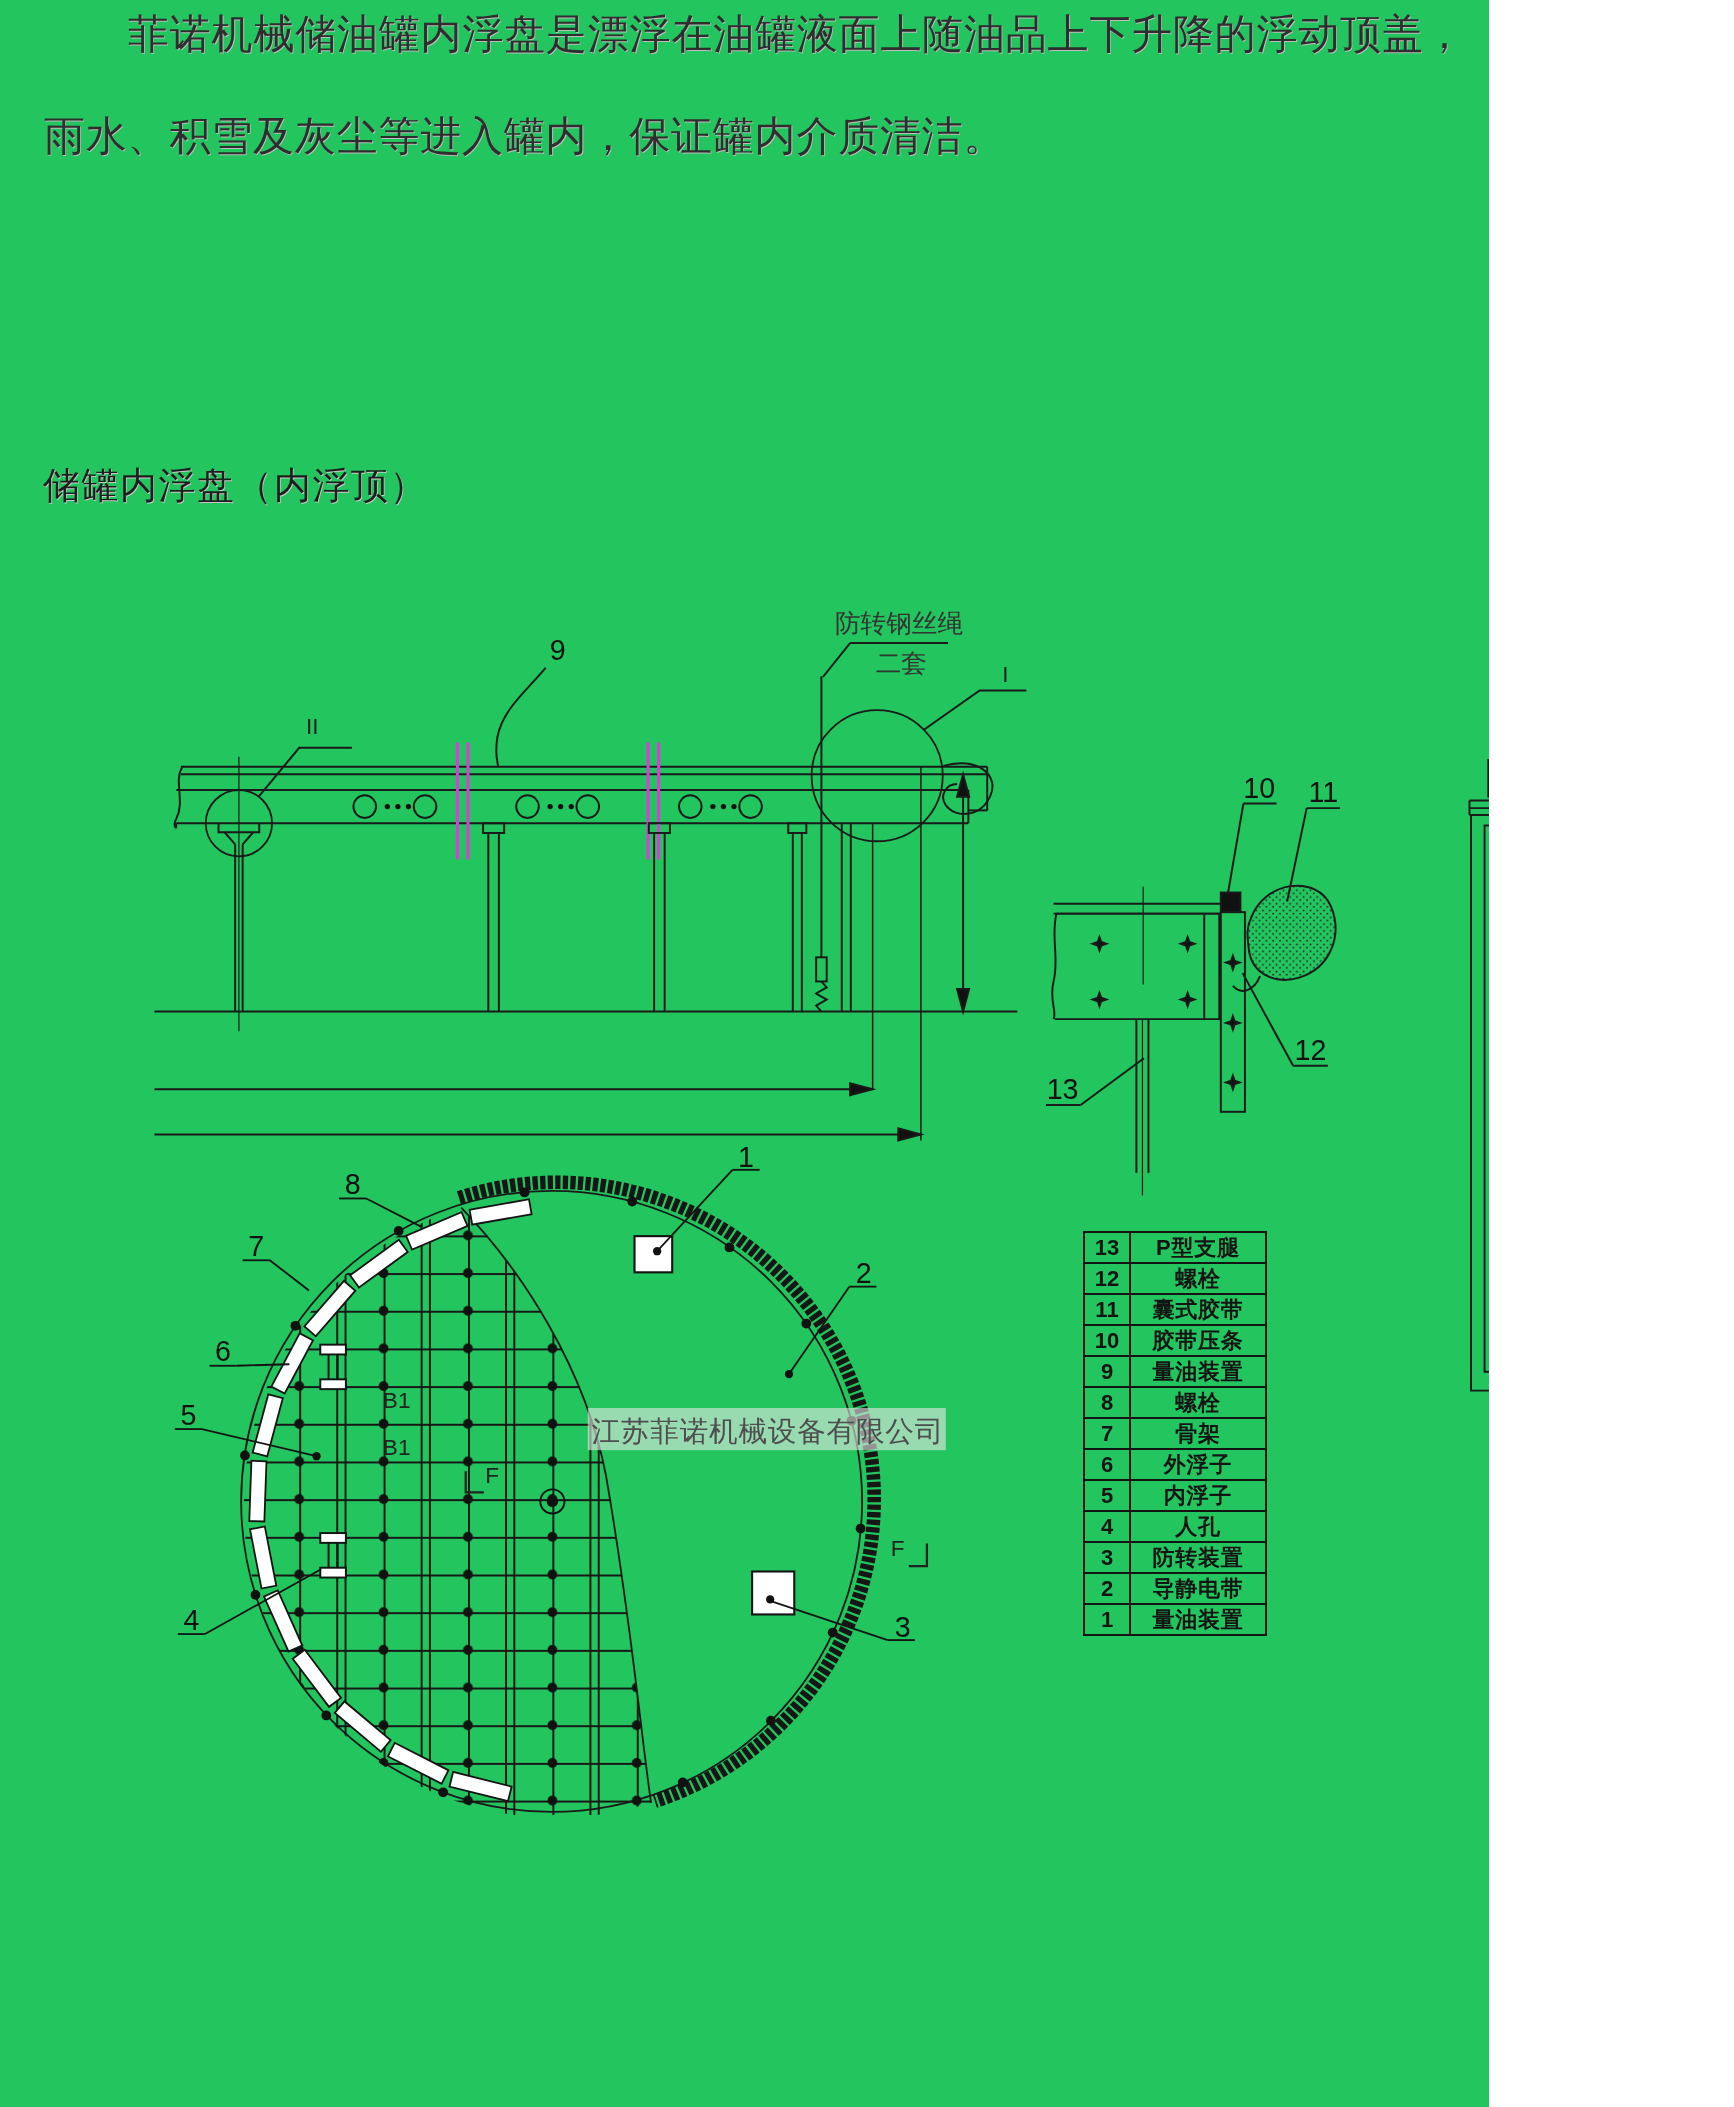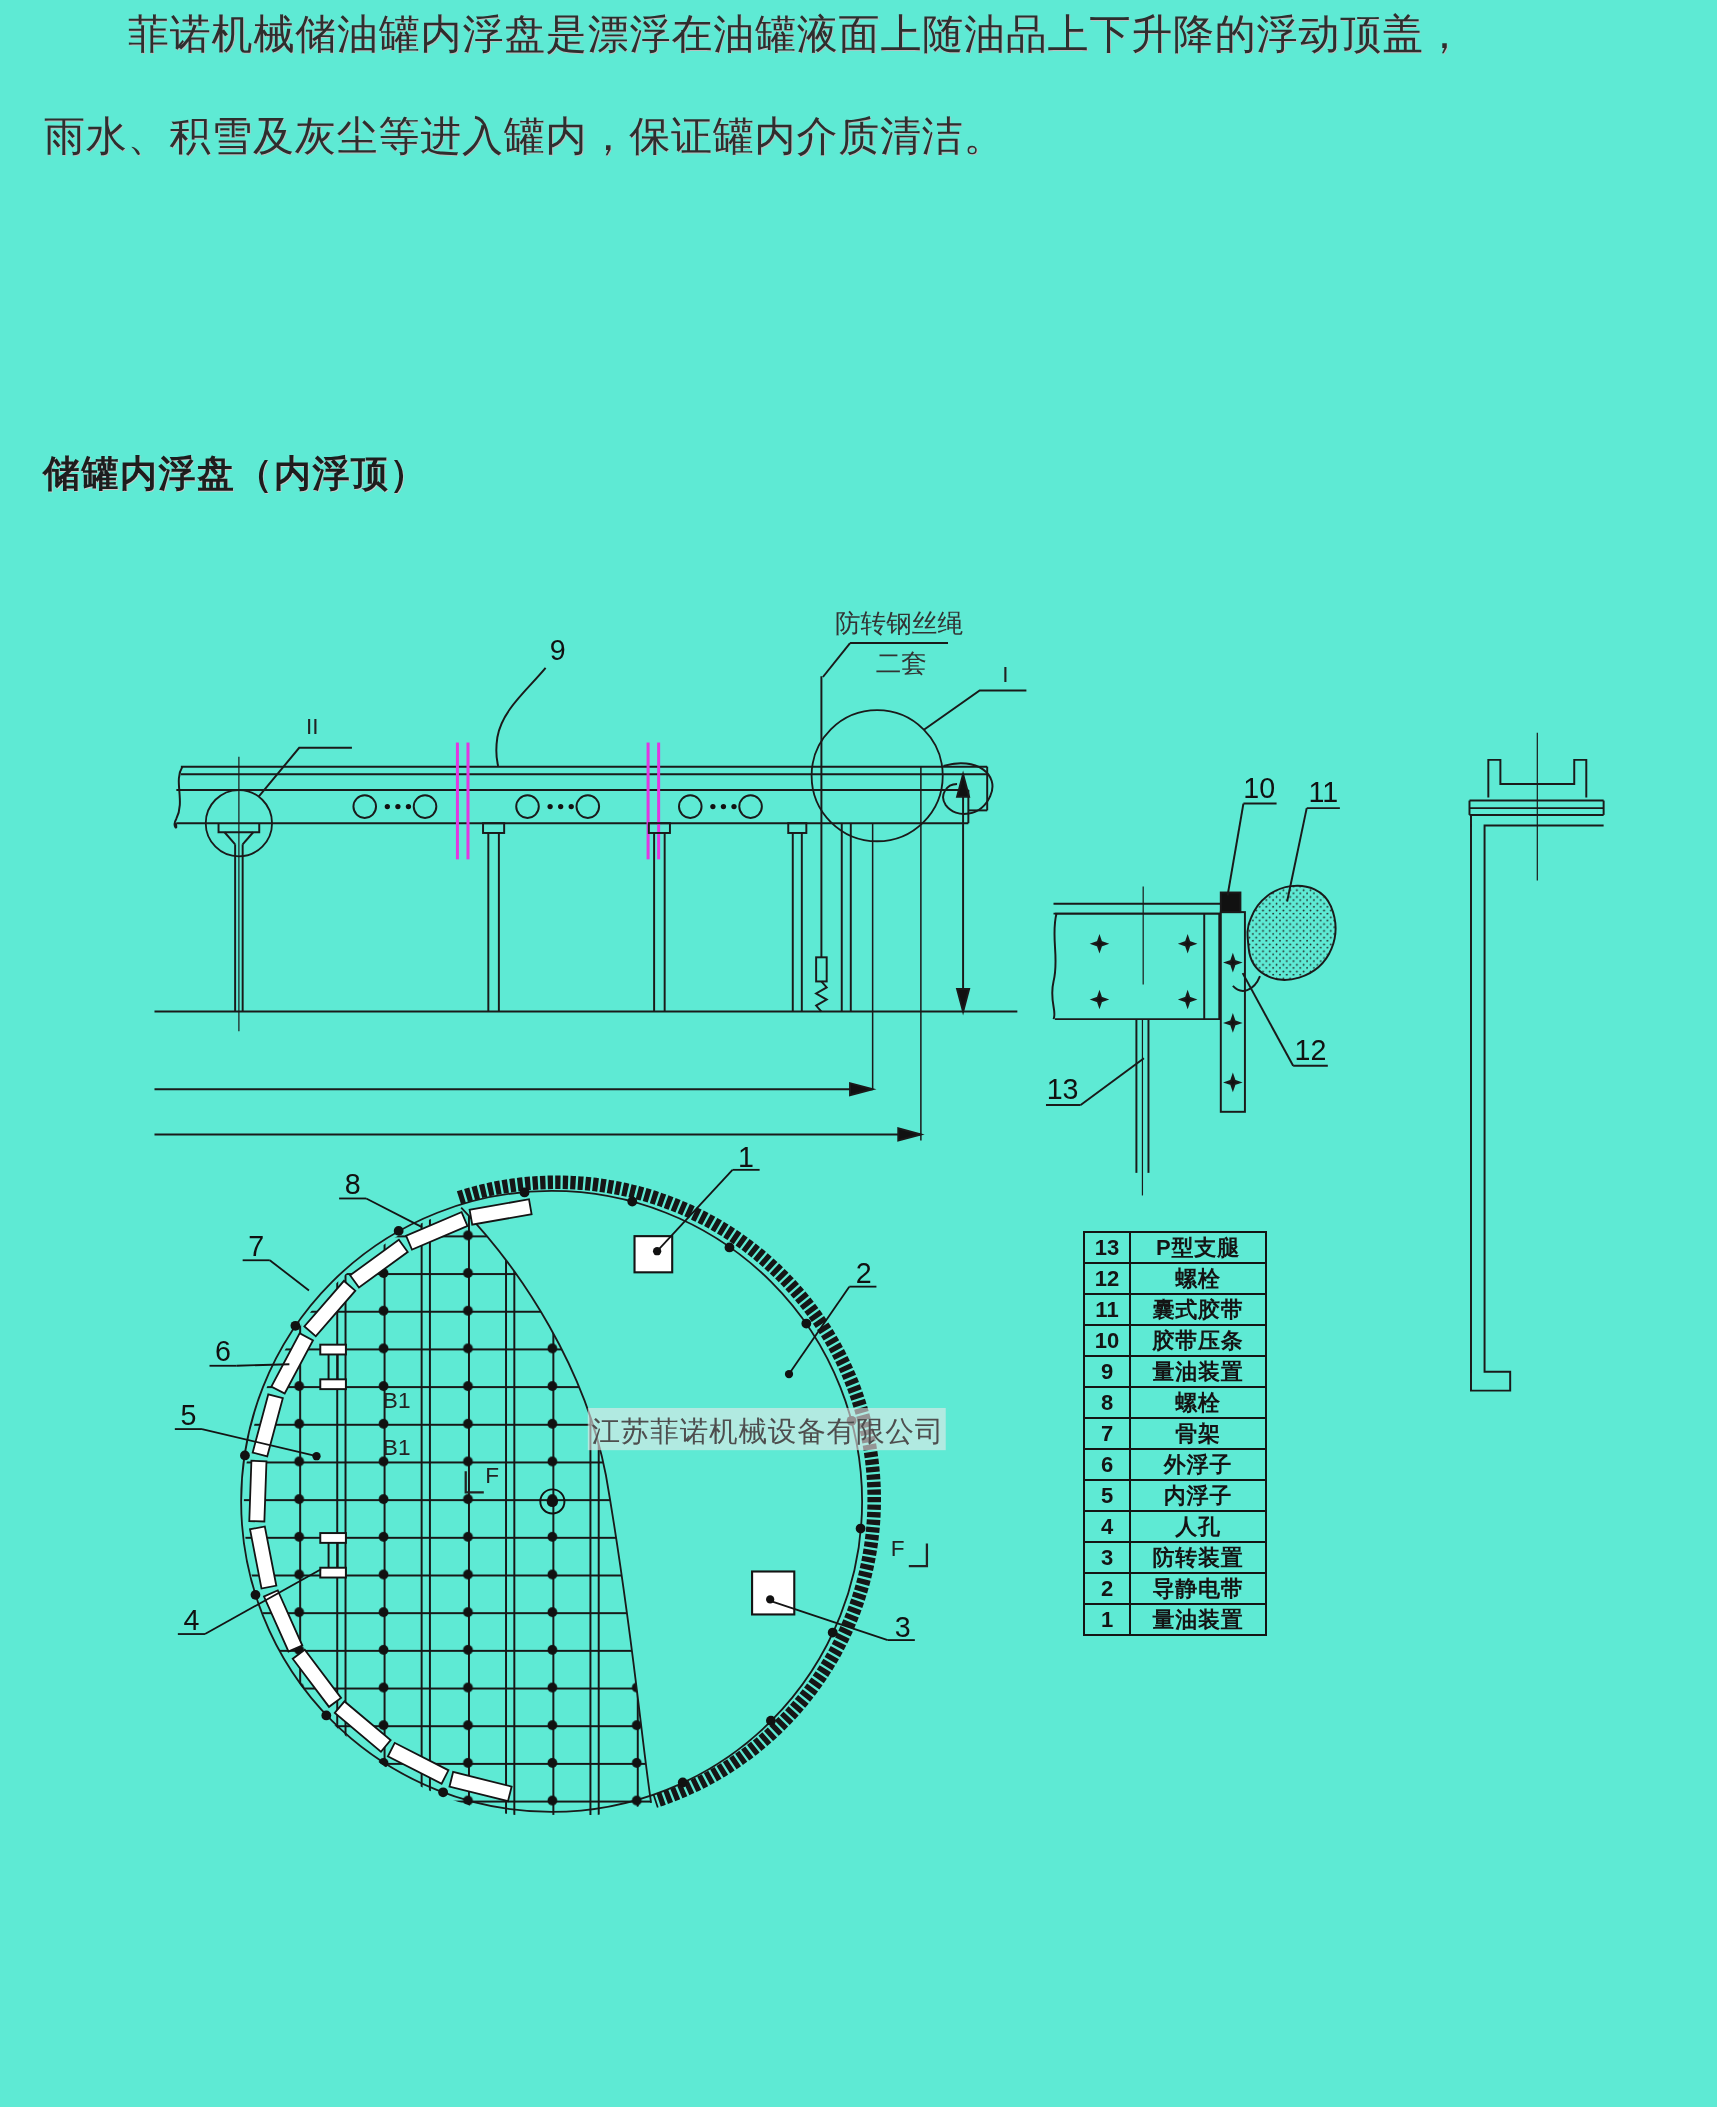--- a/index.html
+++ b/index.html
@@ -1,21 +1,21 @@
 <!DOCTYPE html>
 <html style="font-size:12px"><head>
 <meta charset="utf-8">
 <style>
   html,body{margin:0;padding:0;background:#ffffff;}
-  .page{position:relative;width:1717px;height:2108px;background:#5eead4;overflow:hidden;
+  .page{position:relative;width:1489px;height:2108px;background:#22c55e;overflow:hidden;
         font-family:"Liberation Sans","DejaVu Sans",sans-serif;}
   .para{position:absolute;left:44px;top:-16.6px;width:1658px;font-size:41px;line-height:102px;
         color:#2e2e2e;letter-spacing:0.8px;text-shadow:0.8px 0.8px 0 #bdbdbd;}
   .para .indent{padding-left:84px;}
-  .heading{position:absolute;left:43px;top:449px;font-size:37px;font-weight:bold;color:#1d1d1d;
+  .heading{position:absolute;left:43px;top:461px;font-size:37px;font-weight:normal;color:#1d1d1d;
         letter-spacing:1.5px;text-shadow:0.8px 0.8px 0 #c9c9c9;}
   svg.drawing{position:absolute;left:0;top:573px;}
   svg text{font-family:"Liberation Sans","DejaVu Sans",sans-serif;}
   .callout{font-size:38px;fill:#111;}
   .small-mark{font-size:30px;fill:#222;}
   .note-text{font-size:34px;fill:#333;}
   .wm-text{font-size:38px;fill:#4e4e4e;letter-spacing:1px;}
   .parts-table{position:absolute;left:1083px;top:1231px;border-collapse:collapse;}
   .parts-table td{border:2.3px solid #141414;height:29px;padding:0;text-align:center;
         font-size:22px;font-weight:bold;color:#141414;line-height:1;}

